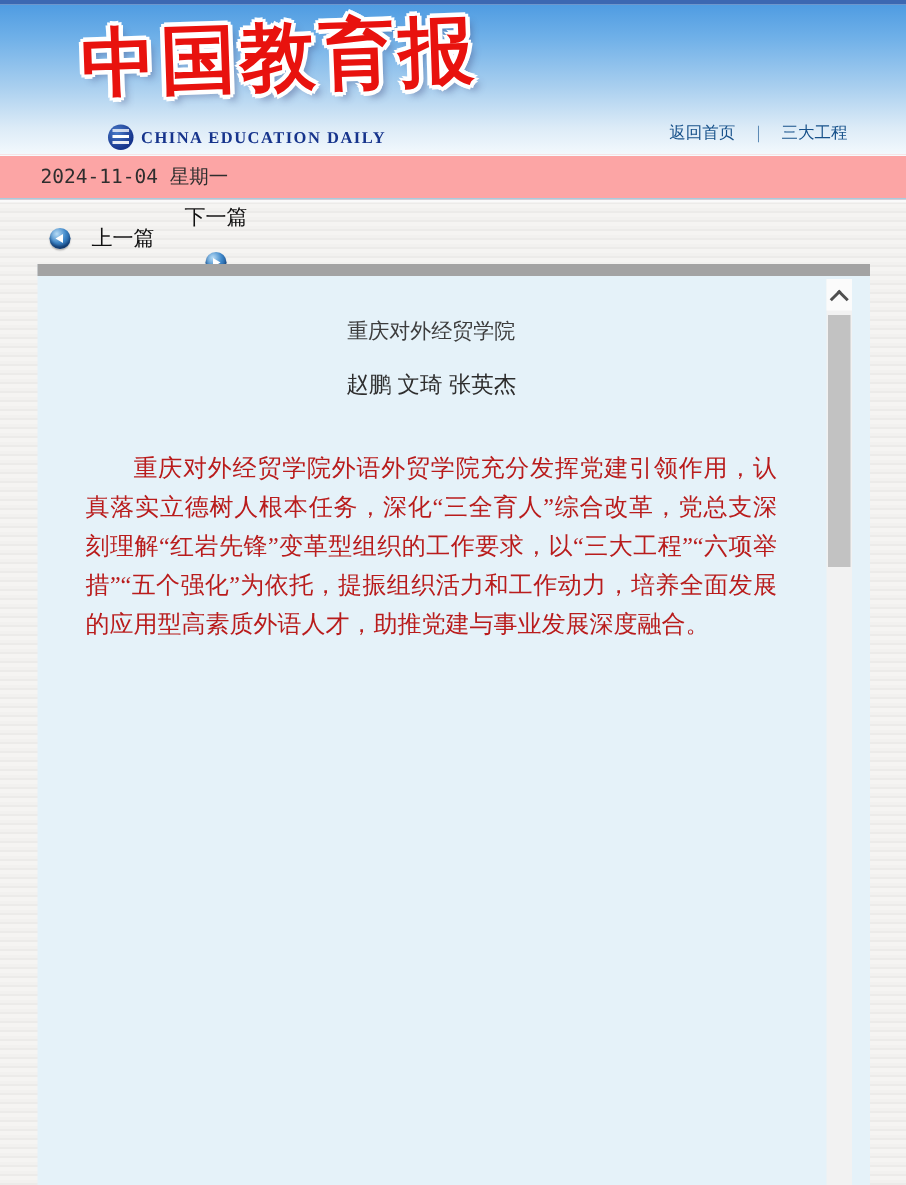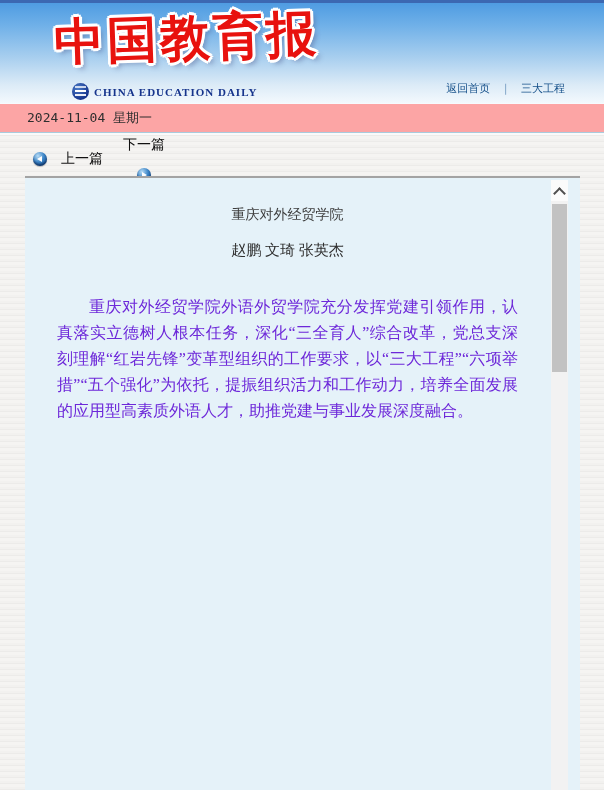--- a/index.html
+++ b/index.html
@@ -96,40 +96,40 @@
     border-top:3px solid transparent; border-bottom:3px solid transparent;
   }
   .globe-left::after  { left:4px;  border-right:5px solid #fff; }
   .globe-right::after { left:5px;  border-left:5px solid #fff; }
   .nav-label { font-size:14px; color:#111; }
 
   
   .panel {
     position:absolute; left:25px; top:176px; width:555px; height:614px;
     background:#e5f2f9;
-    border-top:2px solid #a3a3a3;
+    border-top:8px solid #a3a3a3;
     overflow:hidden;
   }
   .article { padding:28px 62px 0 32px; }
   .org {
     text-align:center; font-family:"Liberation Serif", serif;
     font-size:14px; color:#3d3d3d; margin-bottom:17px;
   }
   .title {
     text-align:center; font-family:"Liberation Serif", serif;
     font-size:23px; font-weight:bold; color:#000;
     letter-spacing:1px; margin-bottom:24px;
   }
   .authors {
-    text-align:center; font-family:Liberation Serif, serif;
+    text-align:center; font-family:Liberation Sans, sans-serif;
     font-size:15px; color:#2e2e2e; margin-bottom:34px;
   }
   .body-text p {
     font-family:"Liberation Serif", serif;
-    font-size:16px; line-height:26px; color:#6d28d9;
+    font-size:16px; line-height:26px; color:#b91c1c;
     text-indent:2em; margin-bottom:13px;
     text-align:justify;
   }
 
   
   .scrollbar {
     position:absolute; top:2px; right:12px; bottom:0; width:17px;
     background:#f2f2f2;
   }
   .scroll-btn-up {

